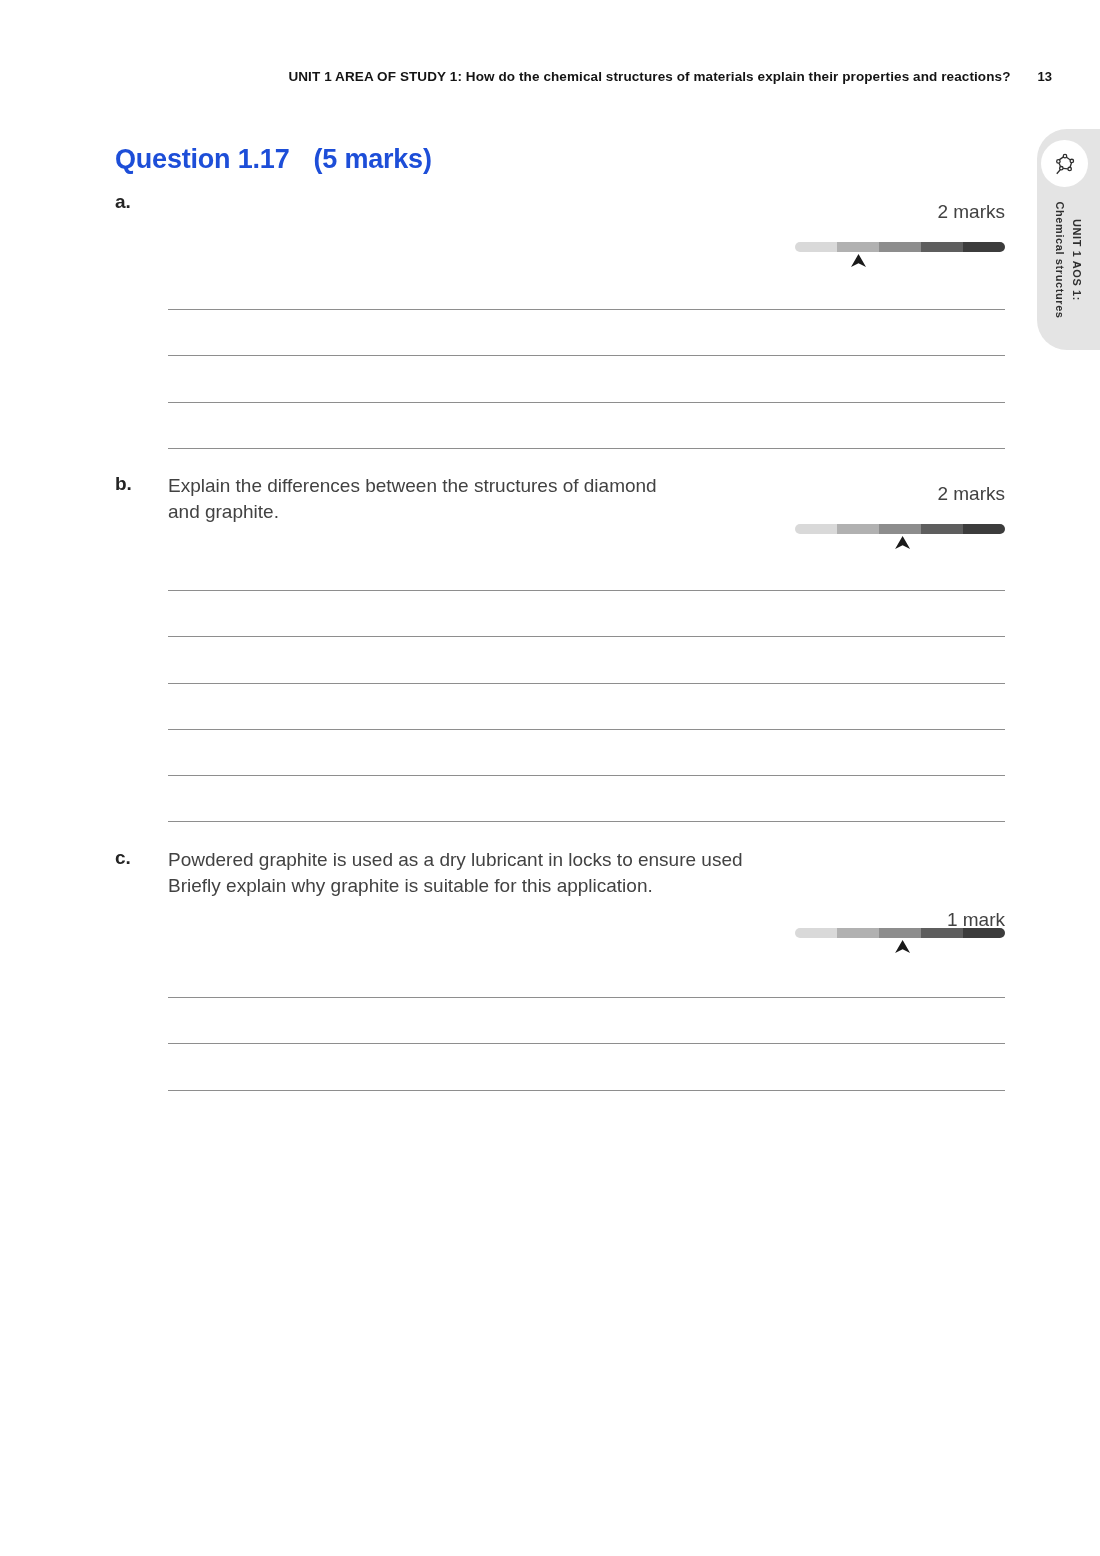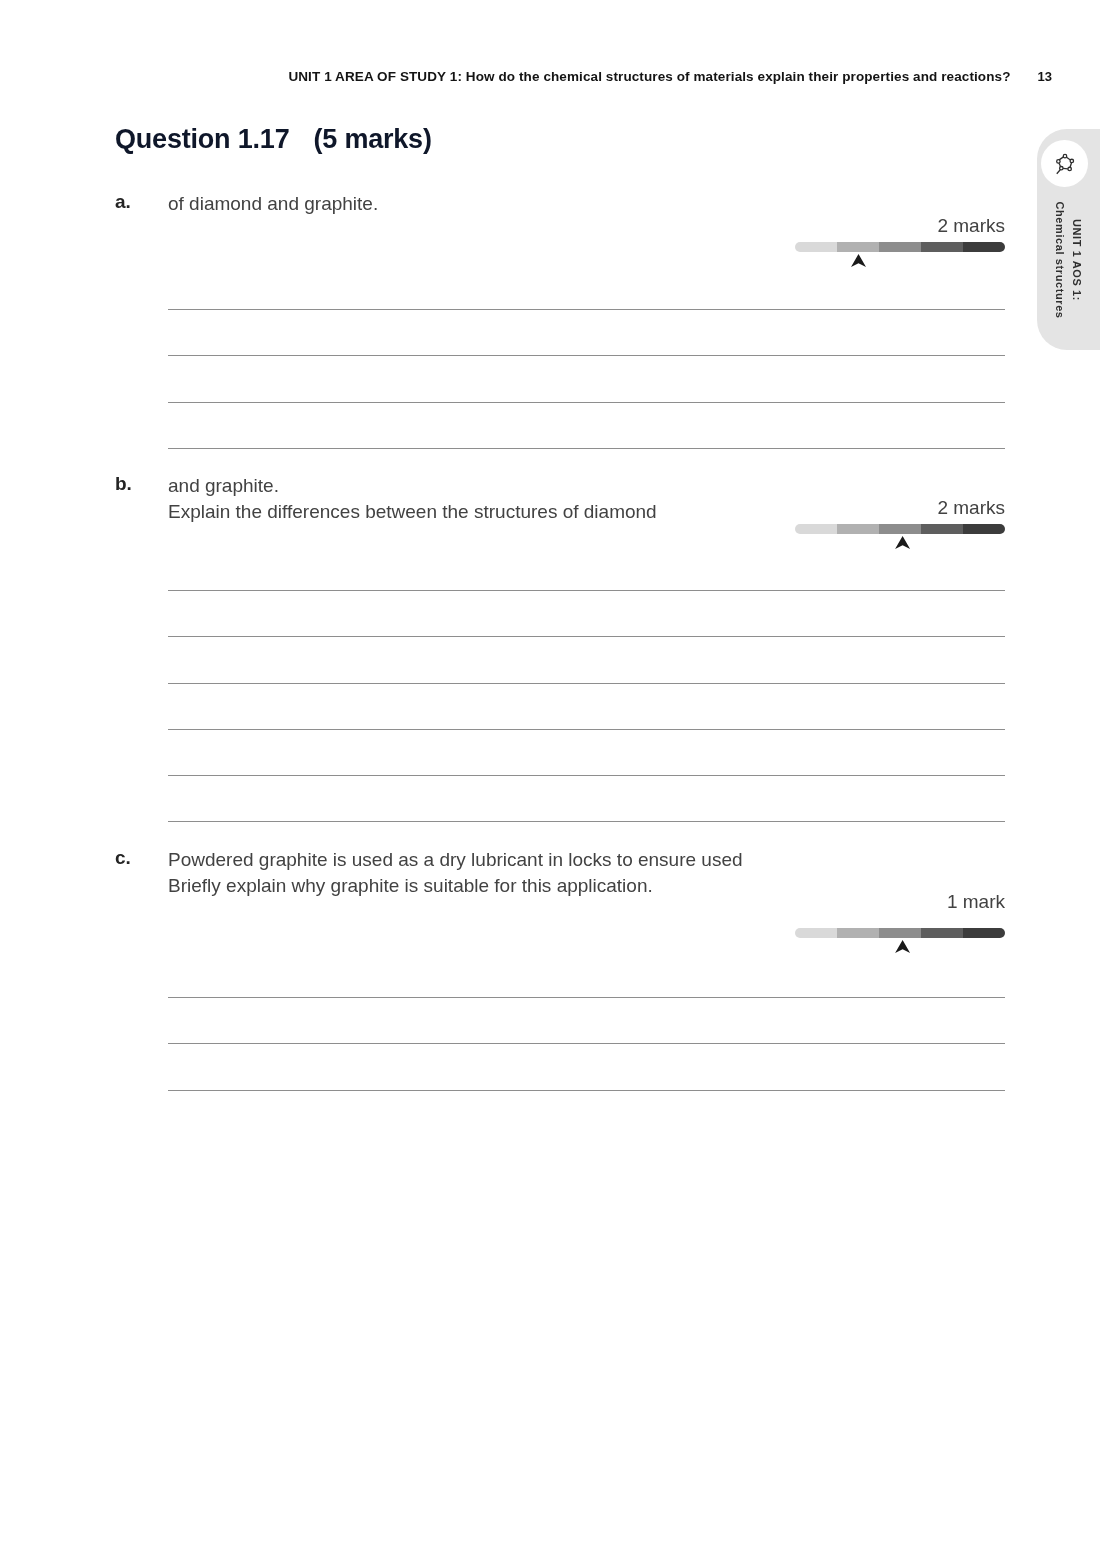--- a/index.html
+++ b/index.html
@@ -15,41 +15,41 @@
   
   .header {
     position:absolute; top:69px; left:0; width:1052px;
     display:flex; justify-content:flex-end; align-items:baseline; gap:27px;
   }
   .header-text { font-size:13.5px; font-weight:700; color:#141414; letter-spacing:0.1px; }
   .page-number { font-size:13px; font-weight:800; color:#141414; }
 
   
   .title {
-    position:absolute; top:124px; left:115px;
-    font-size:27px; font-weight:800; color:#0f172a; letter-spacing:-0.2px;
+    position:absolute; top:144px; left:115px;
+    font-size:27px; font-weight:800; color:#1d4ed8; letter-spacing:-0.2px;
   }
   .title .title-marks { margin-left:24px; }
 
   
   .question { position:absolute; left:115px; width:890px; }
   .q-label {
     position:absolute; left:0; top:0;
     font-size:19px; font-weight:800; color:#242424;
   }
   .q-text {
     margin-left:53px; width:660px;
     font-size:19px; line-height:25.5px; color:#424242;
   }
   .q-text .para2 { }
   .q-marks {
-    position:absolute; right:0; top:24px;
+    position:absolute; right:0; top:10px;
     font-size:19px; color:#424242;
   }
-  .q-marks.low { top:44px; }
+  .q-marks.low { top:62px; }
 
   
   .bar-wrap { position:absolute; right:0; top:51px; width:210px; height:28px; }
   .bar-wrap.low { top:81px; }
   .bar {
     width:210px; height:10px; border-radius:5px;
     display:flex; overflow:hidden;
   }
   .bar .seg { flex:1 1 auto; }
   .marker {
@@ -115,21 +115,20 @@
     </div>
   </div>
   <div class="tab-rot">
     <div>UNIT 1 AOS 1:</div>
     <div>Chemical structures</div>
   </div>
 
   <section class="question" style="top:191px">
     <div class="q-label">a.</div>
     <div class="q-text">
-      <div>of diamond and graphite.</div>
     </div>
     <div class="q-marks">2 marks</div>
     <div class="bar-wrap">
       <div class="bar">
           <span class="seg" style="background: rgb(217, 217, 217);"></span>
           <span class="seg" style="background: rgb(177, 177, 177);"></span>
           <span class="seg" style="background: rgb(141, 141, 141);"></span>
           <span class="seg" style="background: rgb(94, 94, 94);"></span>
           <span class="seg" style="background: rgb(60, 60, 60);"></span>
         </div>
@@ -139,22 +138,22 @@
   <div class="answer-lines" style="top:309px">
       <div class="answer-line"></div>
       <div class="answer-line"></div>
       <div class="answer-line"></div>
       <div class="answer-line"></div>
     </div>
 
   <section class="question" style="top:473px">
     <div class="q-label">b.</div>
     <div class="q-text">
+      <div>Explain the differences between the structures of diamond</div>
       <div>and graphite.</div>
-      <div>Explain the differences between the structures of diamond</div>
     </div>
     <div class="q-marks">2 marks</div>
     <div class="bar-wrap">
       <div class="bar">
           <span class="seg" style="background: rgb(217, 217, 217);"></span>
           <span class="seg" style="background: rgb(177, 177, 177);"></span>
           <span class="seg" style="background: rgb(141, 141, 141);"></span>
           <span class="seg" style="background: rgb(94, 94, 94);"></span>
           <span class="seg" style="background: rgb(60, 60, 60);"></span>
         </div>

